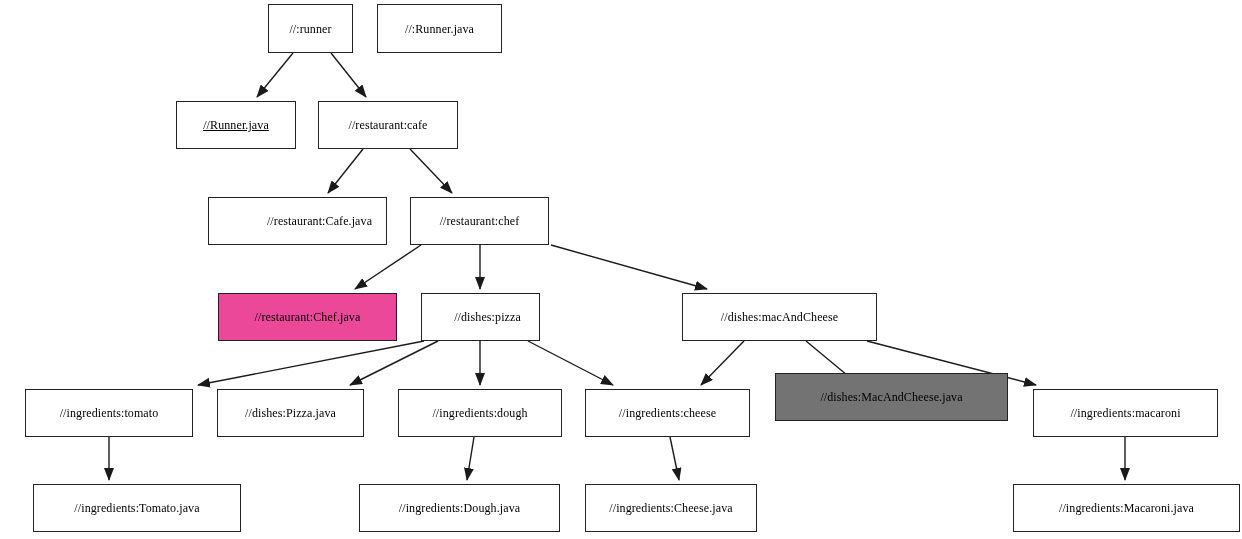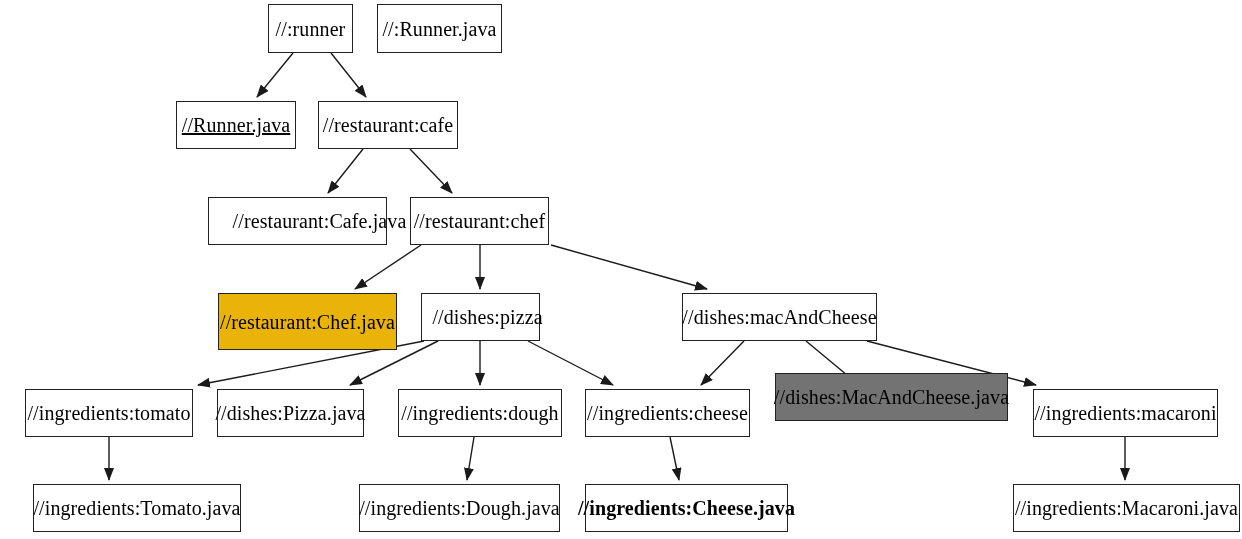--- a/index.html
+++ b/index.html
@@ -24,21 +24,21 @@
     pointer-events: none;
   }
   .graph-node {
     position: absolute;
     box-sizing: border-box;
     border: 1.5px solid #222222;
     background: #ffffff;
     display: flex;
     align-items: center;
     justify-content: center;
-    font-size: 20px;
+    font-size: 12px;
     line-height: 1;
     color: #000000;
     white-space: nowrap;
     letter-spacing: 0.1px;
   }
 </style>
 </head>
 <body>
 
 <div class="graph-canvas">
@@ -79,21 +79,21 @@
       </div>
       <div class="graph-node" style="left: 318px; top: 101px; width: 140px; height: 48px; border-color: rgb(34, 34, 34); background: rgb(255, 255, 255);">
         <span>//restaurant:cafe</span>
       </div>
       <div class="graph-node" style="left: 208px; top: 197px; width: 179px; height: 48px; border-color: rgb(34, 34, 34); background: rgb(255, 255, 255); padding-left: 44px;">
         <span>//restaurant:Cafe.java</span>
       </div>
       <div class="graph-node" style="left: 410px; top: 197px; width: 139px; height: 48px; border-color: rgb(34, 34, 34); background: rgb(255, 255, 255);">
         <span>//restaurant:chef</span>
       </div>
-      <div class="graph-node" style="left: 218px; top: 293px; width: 179px; height: 57px; border-color: rgb(34, 34, 34); background: #eab308;">
+      <div class="graph-node" style="left: 218px; top: 293px; width: 179px; height: 48px; border-color: rgb(34, 34, 34); background: #ec4899;">
         <span>//restaurant:Chef.java</span>
       </div>
       <div class="graph-node" style="left: 421px; top: 293px; width: 119px; height: 48px; border-color: rgb(34, 34, 34); background: rgb(255, 255, 255); padding-left: 14px;">
         <span>//dishes:pizza</span>
       </div>
       <div class="graph-node" style="left: 682px; top: 293px; width: 195px; height: 48px; border-color: rgb(34, 34, 34); background: rgb(255, 255, 255);">
         <span>//dishes:macAndCheese</span>
       </div>
       <div class="graph-node" style="left: 25px; top: 389px; width: 168px; height: 48px; border-color: rgb(34, 34, 34); background: rgb(255, 255, 255);">
         <span>//ingredients:tomato</span>
@@ -112,20 +112,20 @@
       </div>
       <div class="graph-node" style="left: 1033px; top: 389px; width: 185px; height: 48px; border-color: rgb(34, 34, 34); background: rgb(255, 255, 255);">
         <span>//ingredients:macaroni</span>
       </div>
       <div class="graph-node" style="left: 5px; top: 484px; width: 208px; height: 48px; border-color: rgb(34, 34, 34); background: rgb(255, 255, 255); margin-left: 28px;">
         <span>//ingredients:Tomato.java</span>
       </div>
       <div class="graph-node" style="left: 359px; top: 484px; width: 201px; height: 48px; border-color: rgb(34, 34, 34); background: rgb(255, 255, 255);">
         <span>//ingredients:Dough.java</span>
       </div>
-      <div class="graph-node" style="left: 585px; top: 484px; width: 203px; height: 48px; border-color: rgb(34, 34, 34); background: rgb(255, 255, 255); font-weight: bold;">
+      <div class="graph-node" style="left: 585px; top: 484px; width: 172px; height: 48px; border-color: rgb(34, 34, 34); background: rgb(255, 255, 255);">
         <span>//ingredients:Cheese.java</span>
       </div>
       <div class="graph-node" style="left: 1013px; top: 484px; width: 227px; height: 48px; border-color: rgb(34, 34, 34); background: rgb(255, 255, 255);">
         <span>//ingredients:Macaroni.java</span>
       </div>
     </div>
 </div>
 
 </body></html>

